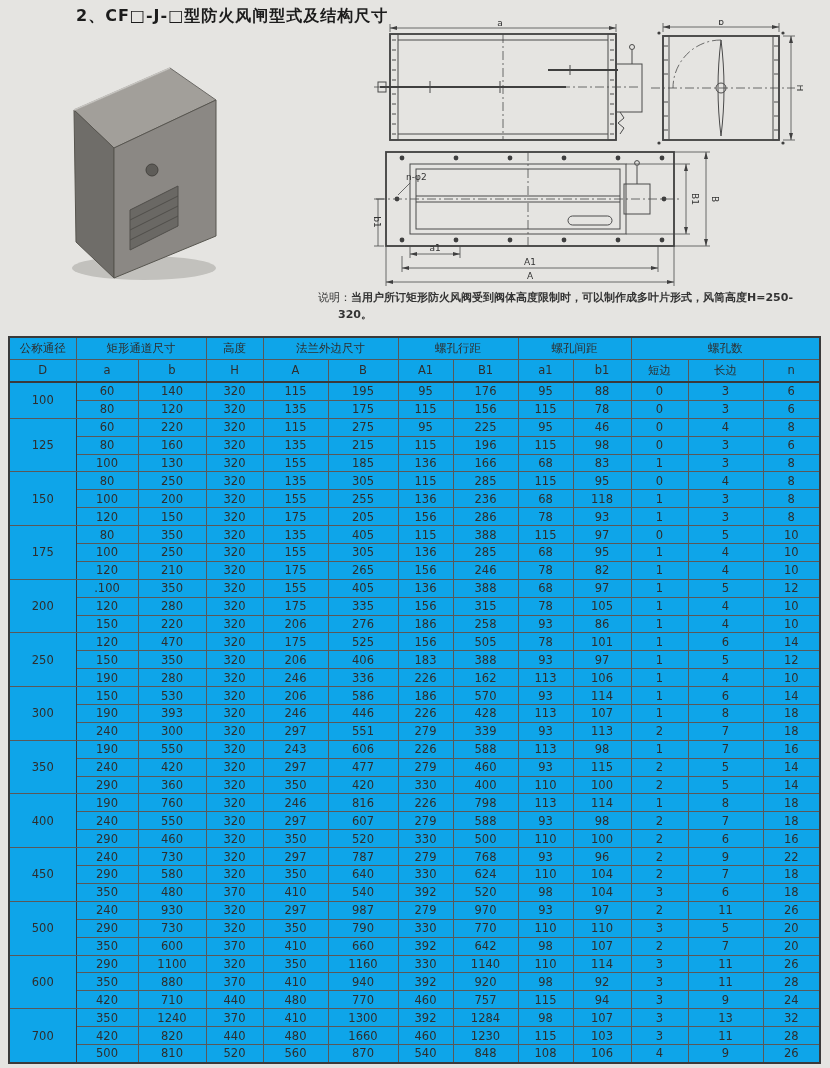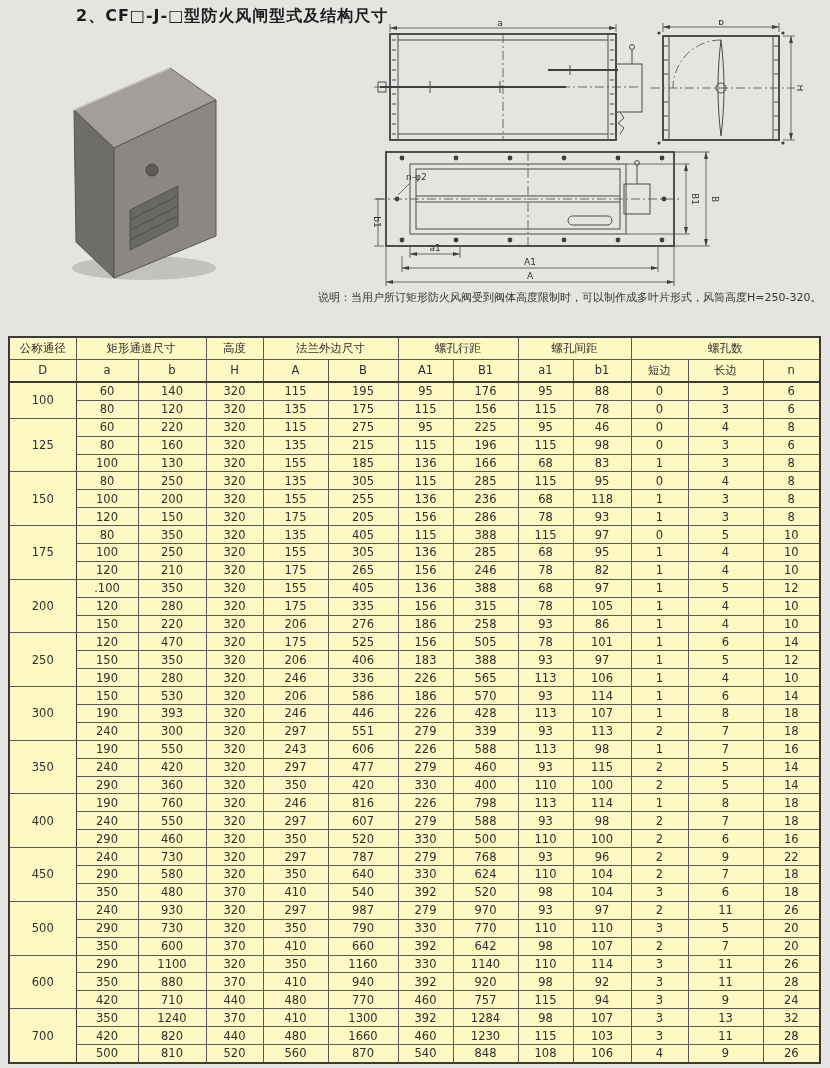--- a/index.html
+++ b/index.html
@@ -5,23 +5,23 @@
   html,body{margin:0;padding:0;}
   body{font-family:"DejaVu Sans","Liberation Sans",sans-serif;background:#cfcecb;}
   #page{position:relative;width:830px;height:1068px;background:#e5e4e1;overflow:hidden;color:#2b2b2b;}
   #title{position:absolute;left:28px;top:6px;font-size:16px;font-weight:bold;color:#1c1c1c;letter-spacing:1px;margin-left:48px;}
   #photo{position:absolute;left:52px;top:50px;width:168px;height:235px;}
   #frontView{position:absolute;left:370px;top:20px;}
   #sideView{position:absolute;left:645px;top:20px;}
   #flangeView{position:absolute;left:372px;top:148px;}
   #note{position:absolute;left:318px;top:290px;width:508px;font-size:11px;line-height:1.5;color:#333;}
   #note .lbl{float:left;}
-  #note .txt{display:block;margin-left:20px;}
+  #note .txt{display:block;margin-left:20px;font-weight:bold;}
   table{position:absolute;left:8px;top:336px;width:734px;border-collapse:collapse;table-layout:fixed;
-        font-size:11.5px;color:#2e2e2e;background:#fef9c3;}
+        font-size:11.5px;color:#2e2e2e;background:#0ea5e9;}
   td,th{border:1px solid #595959;text-align:center;padding:0;height:16.9px;line-height:16px;
         overflow:hidden;white-space:nowrap;font-weight:normal;}
   thead th{height:21px;line-height:21px;}
   table{border:2px solid #3a3a3a;}
   thead tr:first-child th{border-bottom:1px solid #595959;}
   thead{border-bottom:2px solid #3a3a3a;}
   tbody tr.group-start td{border-top:1.6px solid #3c3c3c;}
   td.dcol{border-right:1.6px solid #3c3c3c;}
   svg .thin{stroke:#4a4a4a;stroke-width:1;fill:none;}
   svg .thick{stroke:#3f3f3f;stroke-width:1.8;fill:none;}
@@ -476,21 +476,21 @@
           <td>5</td>
           <td>12</td>
         </tr>
         <tr>
           <td>190</td>
           <td>280</td>
           <td>320</td>
           <td>246</td>
           <td>336</td>
           <td>226</td>
-          <td>565</td>
+          <td>162</td>
           <td>113</td>
           <td>106</td>
           <td>1</td>
           <td>4</td>
           <td>10</td>
         </tr>
         <tr class="group-start">
           <td rowspan="3" class="dcol">300</td>
           <td>150</td>
           <td>530</td>

